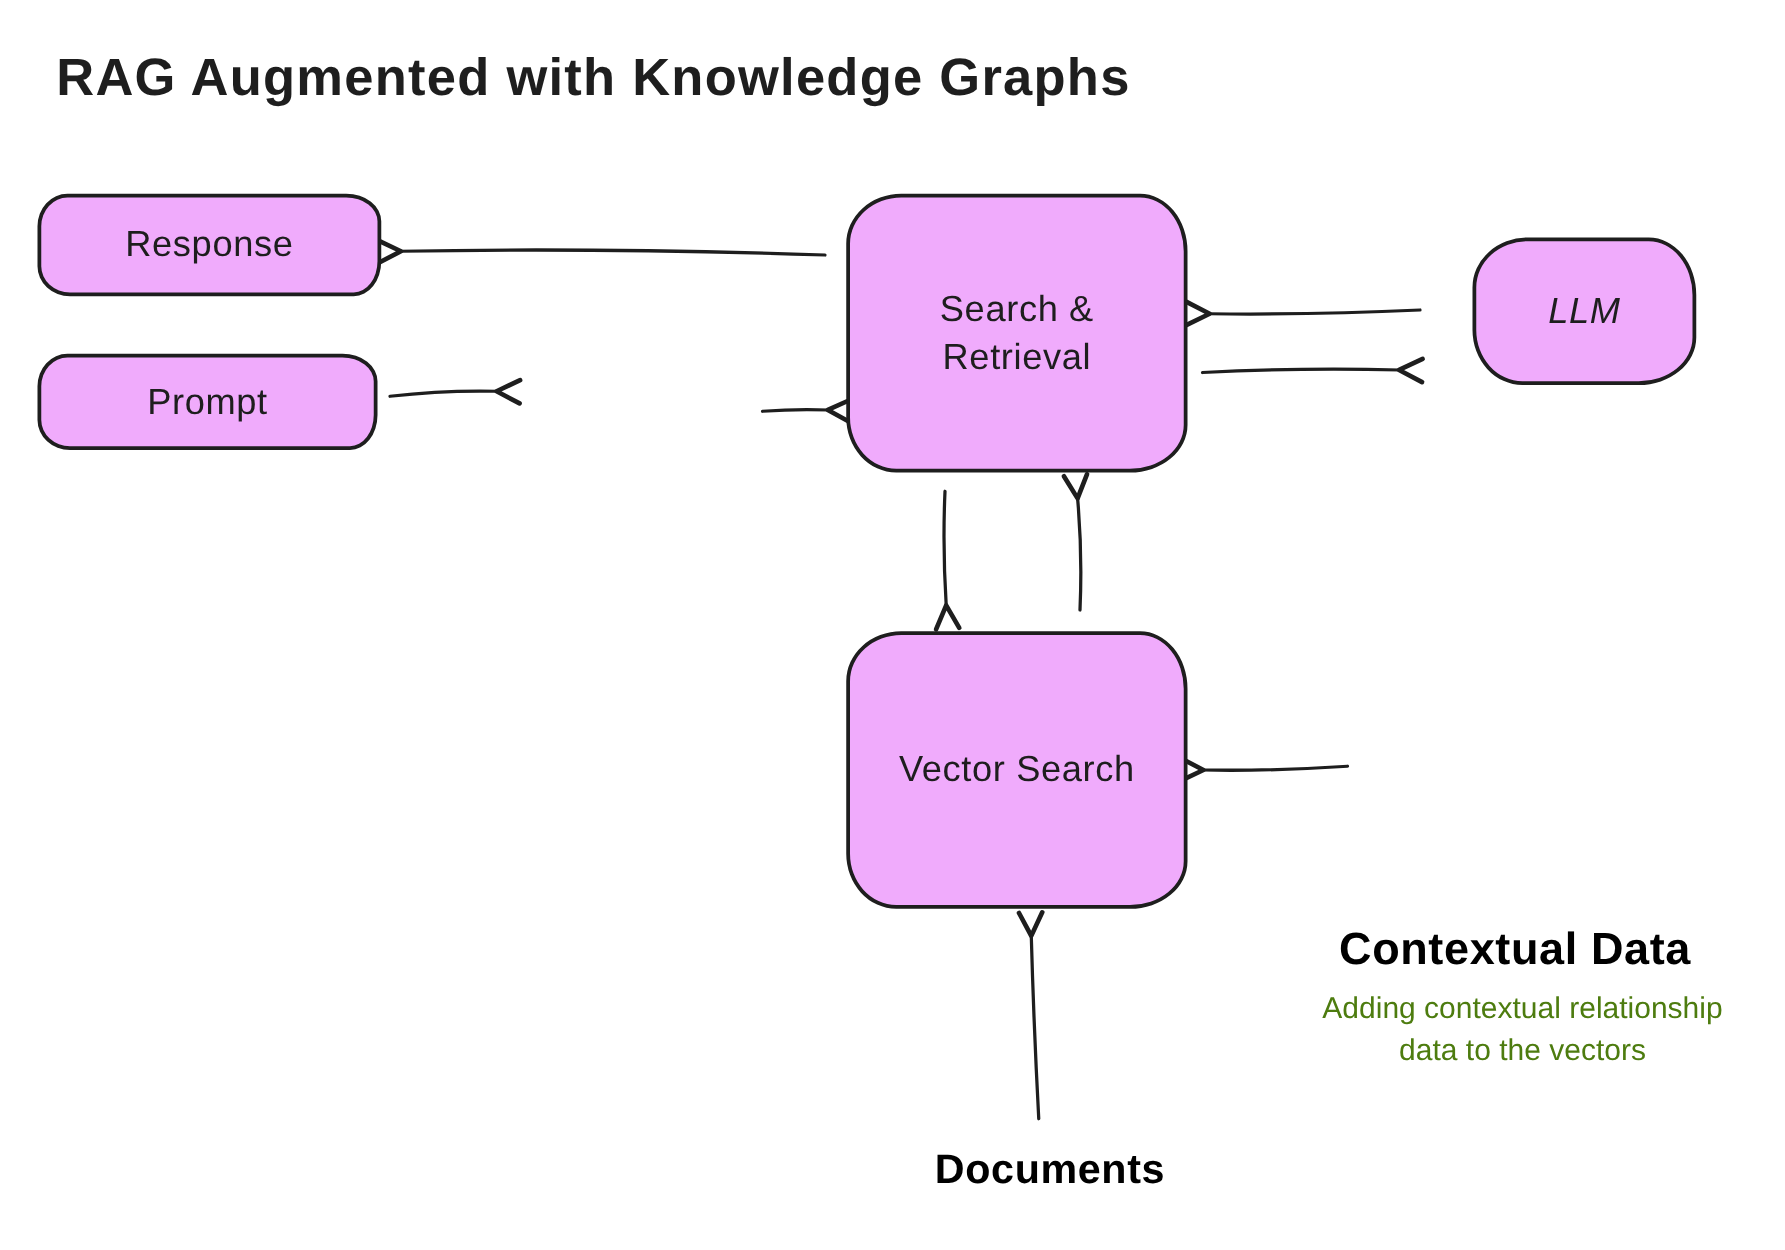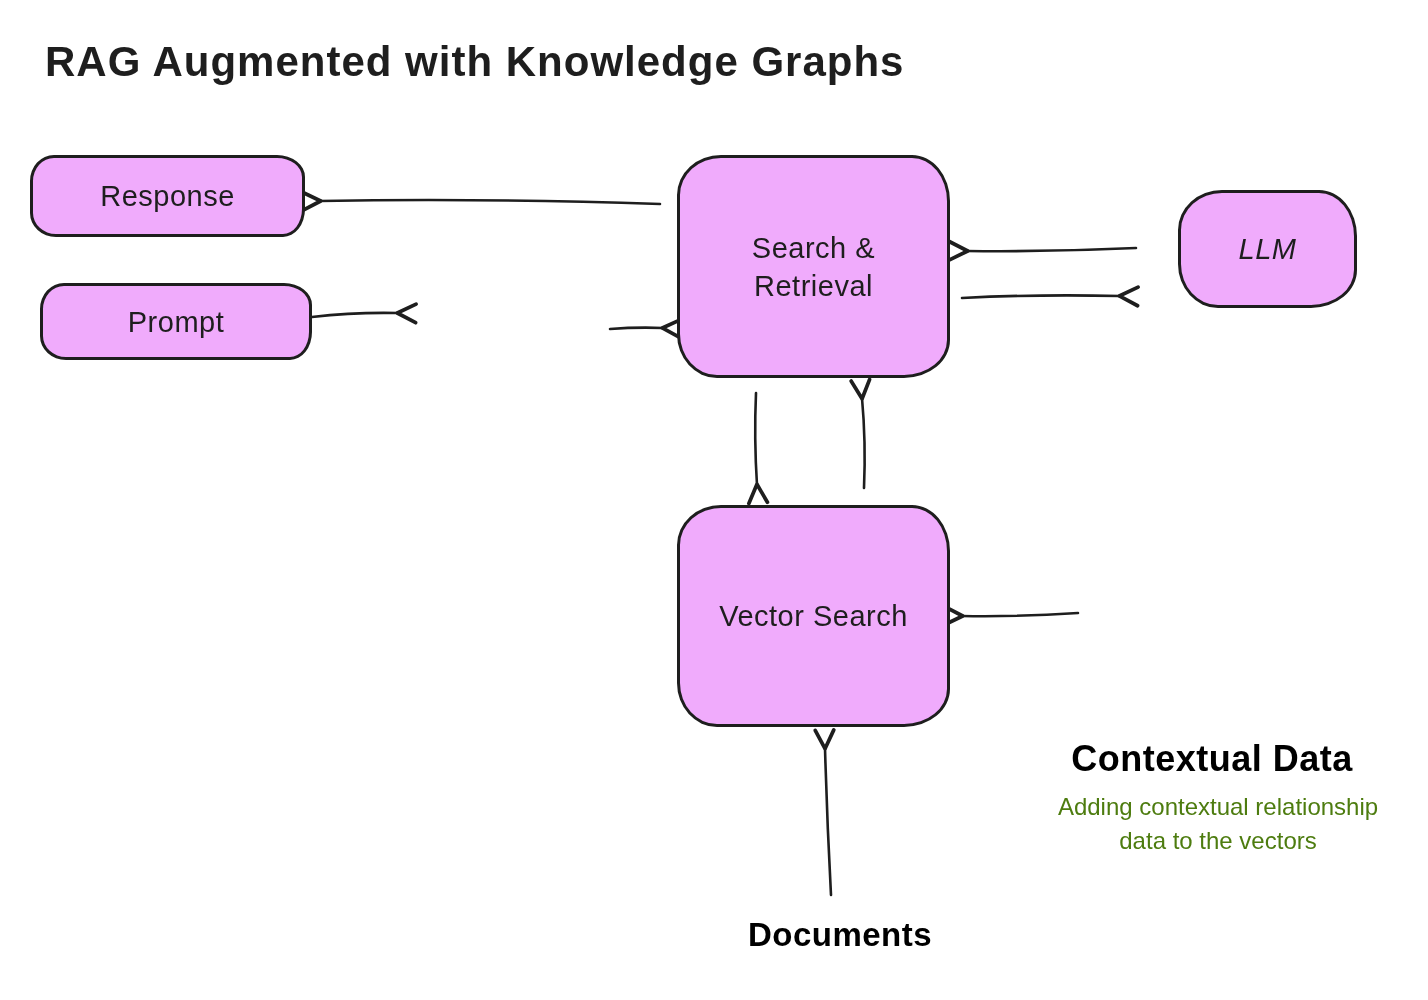--- a/index.html
+++ b/index.html
@@ -42,21 +42,21 @@
     box-sizing: border-box;
     z-index: 2;
   }
   .node.small {
     border-radius: 24px 28px 22px 26px / 26px 22px 28px 24px;
   }
   .node.big {
     border-radius: 44px 38px 46px 40px / 40px 46px 38px 44px;
   }
   #node-response   { left: 30px;   top: 155px; width: 275px; height: 82px;  }
-  #node-prompt     { left: 30px;   top: 283px; width: 272px; height: 77px; margin-left: 10px;  }
+  #node-prompt     { left: 30px;   top: 283px; width: 272px; height: 77px;  }
   #node-embed      { left: 410px;  top: 242px; width: 190px; height: 156px; }
   #node-search     { left: 677px;  top: 155px; width: 273px; height: 223px; }
   #node-llm        { left: 1146px; top: 190px; width: 179px; height: 118px; font-style: italic; margin-left: 32px; }
   #node-vector     { left: 677px;  top: 505px; width: 273px; height: 222px; }
   #node-knowledge  { left: 1093px; top: 538px; width: 212px; height: 167px; }
 
   .free-label {
     position: absolute;
     text-align: center;
     color: #000000;

